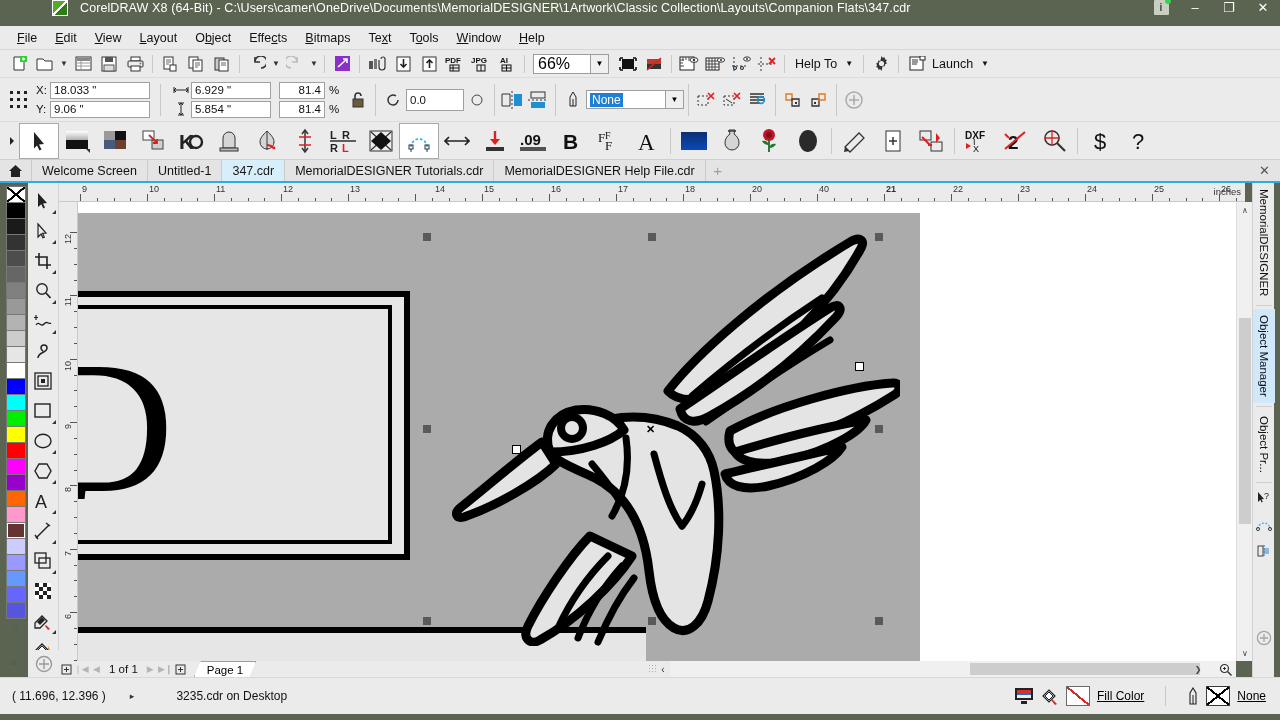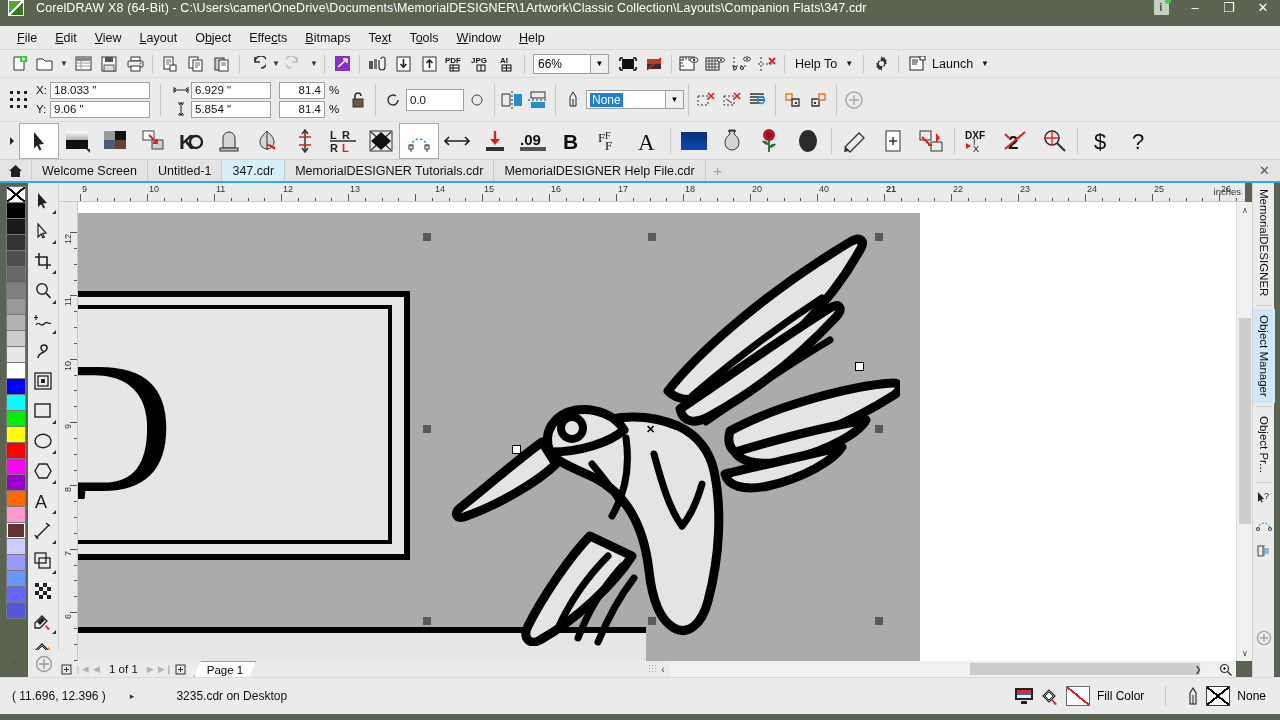--- a/index.html
+++ b/index.html
@@ -9,21 +9,21 @@
     font-size: 12px;
     background: #555f4b;
     color: #000;
     -webkit-font-smoothing: antialiased;
   }
   .app { position:relative; width:1280px; height:720px; background:#5a6450; }
 
   
   .titlebar {
     position:absolute; left:0; top:0; width:1280px; height:15px;
-    background:#5a6450; display:flex; align-items:center;
+    background:#5a6450; display:flex; align-items:center;padding-left:44px;
   }
   .title-logo { width:22px; height:20px; margin-left:6px; position:relative; }
   .title-logo .sq { position:absolute; inset:2px 4px 2px 2px; background:#fff; }
   .title-logo .tri { position:absolute; left:3px; top:3px; width:14px; height:14px;
      background:linear-gradient(135deg,#55aa2a 0%,#55aa2a 45%,#fff 46%,#fff 54%,#2e7d16 55%,#2e7d16 100%); }
   .title-text { color:#fff; font-size:12.5px; margin-left:8px; white-space:nowrap; letter-spacing:.1px;}
   .title-right { margin-left:auto; display:flex; align-items:center; height:26px; }
   .tb-icon { width:34px; height:26px; display:flex; align-items:center; justify-content:center;
      color:#fff; font-size:13px; }
   .notify-badge { position:relative; width:15px;height:15px;background:#c9cfc2;border-radius:1px;
@@ -46,21 +46,21 @@
     border-bottom:1px solid #dcdcdc;
   }
   .tbtn { width:26px;height:24px;display:flex;align-items:center;justify-content:center;
      font-size:14px;color:#333; position:relative;}
   .tbtn.dis { opacity:.35; }
   .tsep { width:1px;height:18px;background:#c8c8c8;margin:0 4px; }
   .drop-arr { width:12px;height:24px;display:flex;align-items:center;justify-content:center;
      font-size:8px;color:#333; }
   .zoom-combo { display:flex;align-items:center;margin-left:4px; }
   .zoom-combo input { width:58px;height:20px;border:1px solid #9e9e9e;background:#fff;
-    font-family:"Liberation Sans",sans-serif;font-size:12px;padding:0 4px; }
+    font-family:"Liberation Sans",sans-serif;font-size:16px;padding:0 4px; }
   .combo-btn { width:18px;height:20px;border:1px solid #9e9e9e;border-left:none;background:#f0f0f0;
     display:flex;align-items:center;justify-content:center;font-size:8px; }
   .txtbtn { display:flex;align-items:center;height:24px;padding:0 6px;font-size:12.5px;color:#111;}
 
   
   .propbar {
     position:absolute; left:0; top:78px; width:1280px; height:44px;
     background:#ebebeb; display:flex; align-items:center; padding-left:6px;
     border-bottom:1px solid #dcdcdc;
   }
@@ -211,21 +211,21 @@
 
   
   .statusbar {
     position:absolute; left:0; top:677px; width:1280px; height:37px;
     background:#ebebeb; display:flex; align-items:center; font-size:12px;
     border-top:1px solid #d8d8d8;
   }
   .sb-coords { margin-left:12px; font-size:12px; color:#111; }
   .sb-arrow { margin-left:24px; font-size:9px; color:#333; }
   .sb-file { margin-left:42px; font-size:12px; color:#111; }
-  .sb-fill { margin-left:auto; display:flex; align-items:center; gap:7px; }
+  .sb-fill { margin-left:auto; display:flex; align-items:center; gap:7px;text-decoration:underline; }
   .sb-sep{width:1px;height:20px;background:#c8c8c8;margin:0 14px;}
   .swatch-x { width:24px;height:20px;background:#fff;border:1px solid #6a6a6a;position:relative; }
   .swatch-x:after{content:'';position:absolute;left:0;top:0;right:0;bottom:0;
      background:linear-gradient(to top right,transparent calc(50% - 1px),#d42a2a calc(50% - 1px),#d42a2a calc(50% + 1px),transparent calc(50% + 1px));}
   .swatch-xx{width:24px;height:20px;background:#fff;border:1px solid #3a3a3a;position:relative;}
   .swatch-xx:after{content:'';position:absolute;inset:0;
      background:linear-gradient(to bottom right,transparent calc(50% - 1px),#000 calc(50% - 1px),#000 calc(50% + 1px),transparent calc(50% + 1px)),
                 linear-gradient(to bottom left,transparent calc(50% - 1px),#000 calc(50% - 1px),#000 calc(50% + 1px),transparent calc(50% + 1px));}
   .statusbar-right-pad{width:14px;}
   .quick-add{position:absolute;left:28px;top:650px;width:31px;height:27px;background:#ebebeb;

